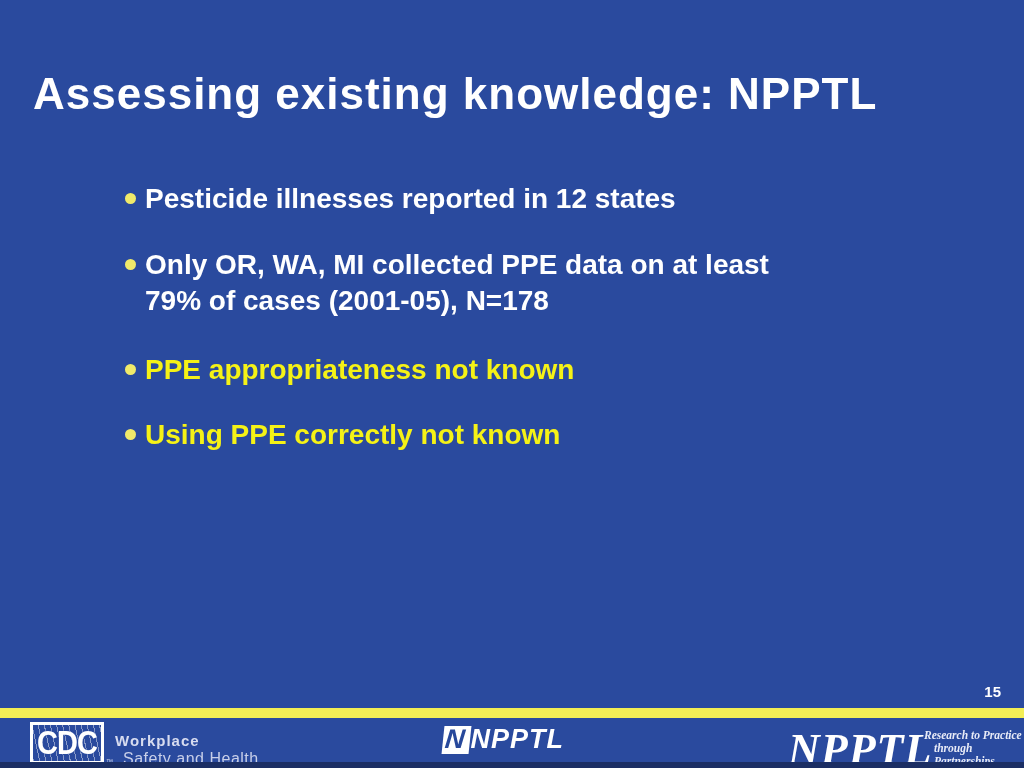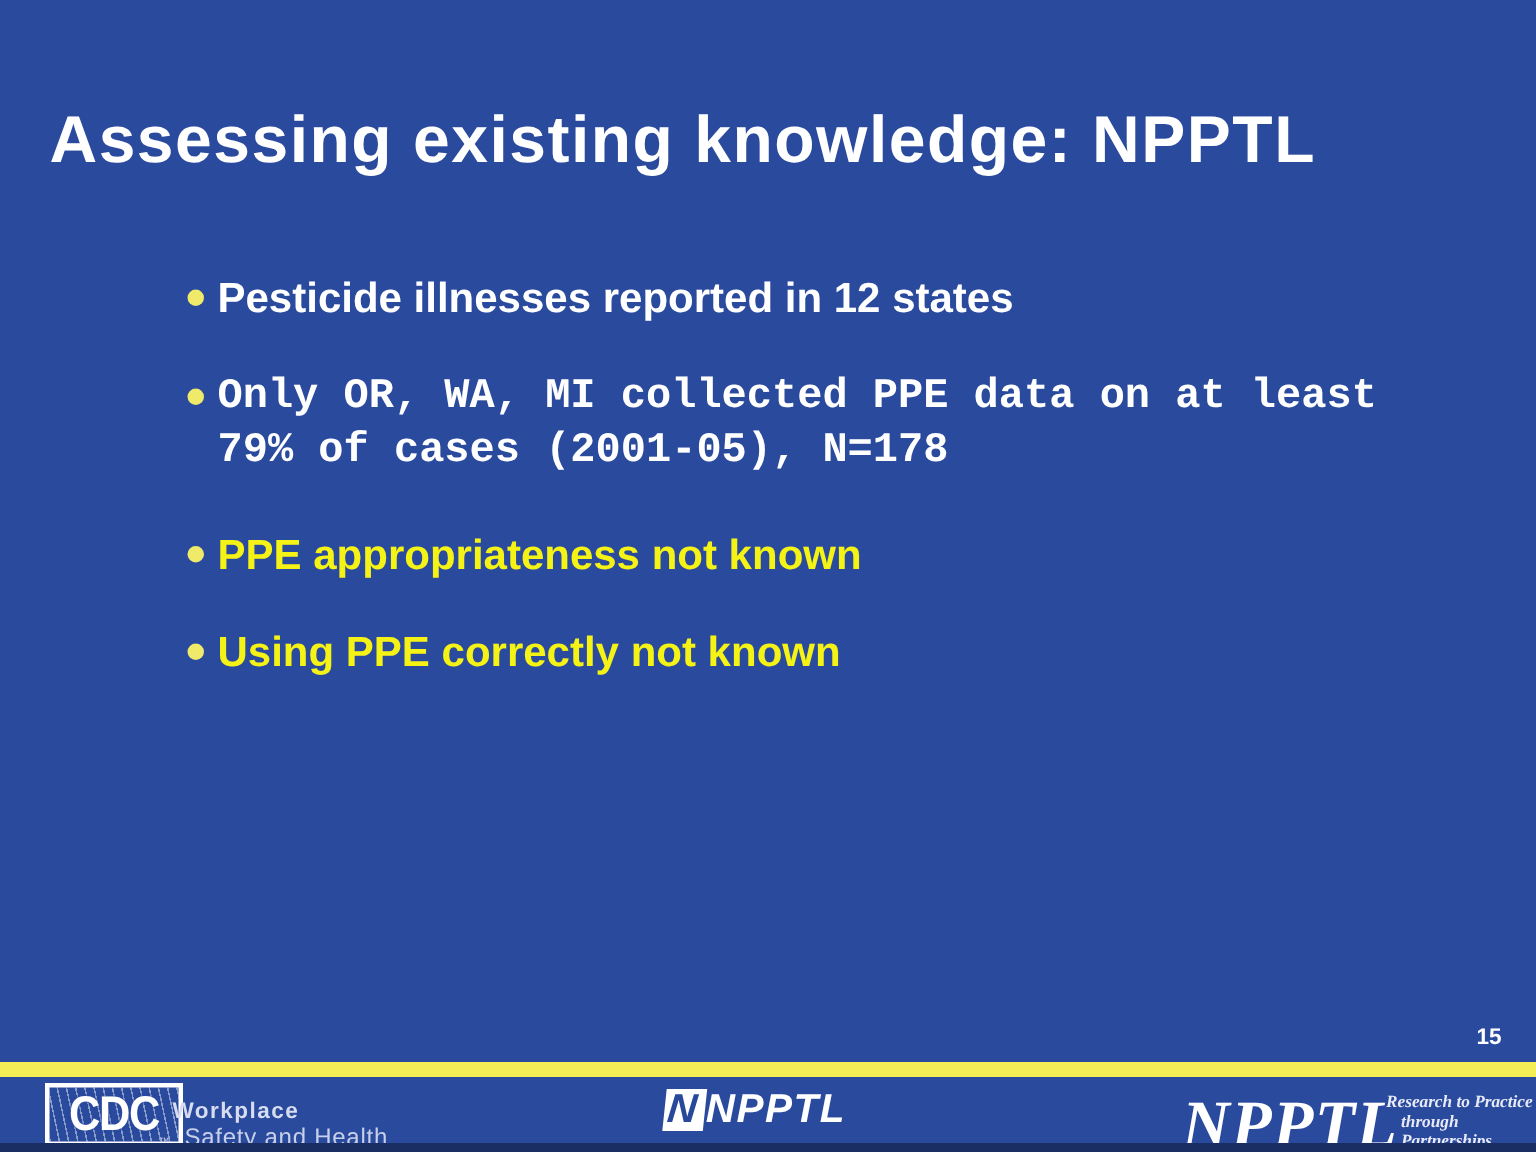--- a/index.html
+++ b/index.html
@@ -31,36 +31,36 @@
   .bullet-dot{
     width:11px;height:11px;border-radius:50%;
     background:var(--bullet-dot);
     margin-top:12px;flex:0 0 auto;
   }
   .bullet-text{
     font-size:28px;font-weight:bold;line-height:36px;
     color:#ffffff;white-space:pre-line;max-width:840px;
   }
   .bullet-row.yellow .bullet-text{color:var(--yellow-text);}
-  .b1{top:181px;} .b2{top:247px;font-family:Liberation Mono, monospace;} .b3{top:352px;} .b4{top:417px;}
+  .b1{top:181px;} .b2{top:247px;} .b3{top:352px;} .b4{top:417px;}
   .page-number{
     position:absolute;top:683px;right:23px;
     font-size:15px;font-weight:bold;color:#ffffff;
   }
   .divider-bar{
     position:absolute;left:0;top:708px;width:1024px;height:10px;
     background:var(--divider);
   }
   .bottom-strip{
     position:absolute;left:0;bottom:0;width:1024px;height:6px;
     background:var(--bottom-strip);
   }
   
   .cdc-box{
-    position:absolute;left:30px;top:722px;width:92px;height:42px;
+    position:absolute;left:30px;top:722px;width:74px;height:42px;
     border:3px solid #ffffff;
     background:
       repeating-linear-gradient(78deg,
         rgba(255,255,255,0.45) 0px, rgba(255,255,255,0.45) 1px,
         transparent 1px, transparent 6px);
     display:flex;align-items:center;justify-content:center;
   }
   .cdc-text{
     font-size:29px;font-weight:bold;color:#ffffff;
     letter-spacing:-1px;transform:scaleY(1.12);

